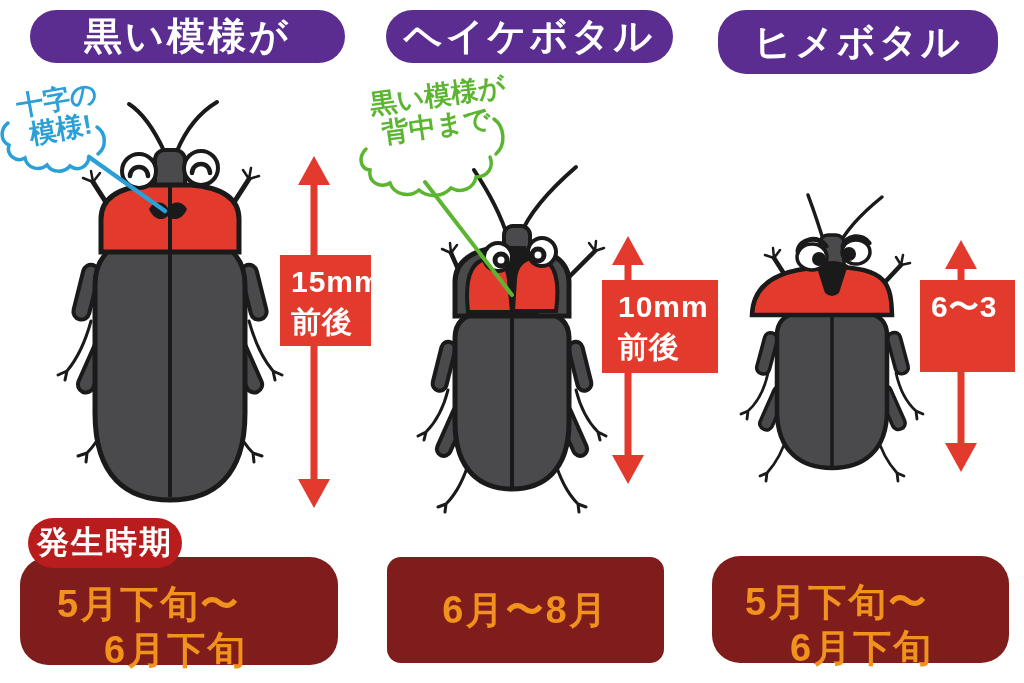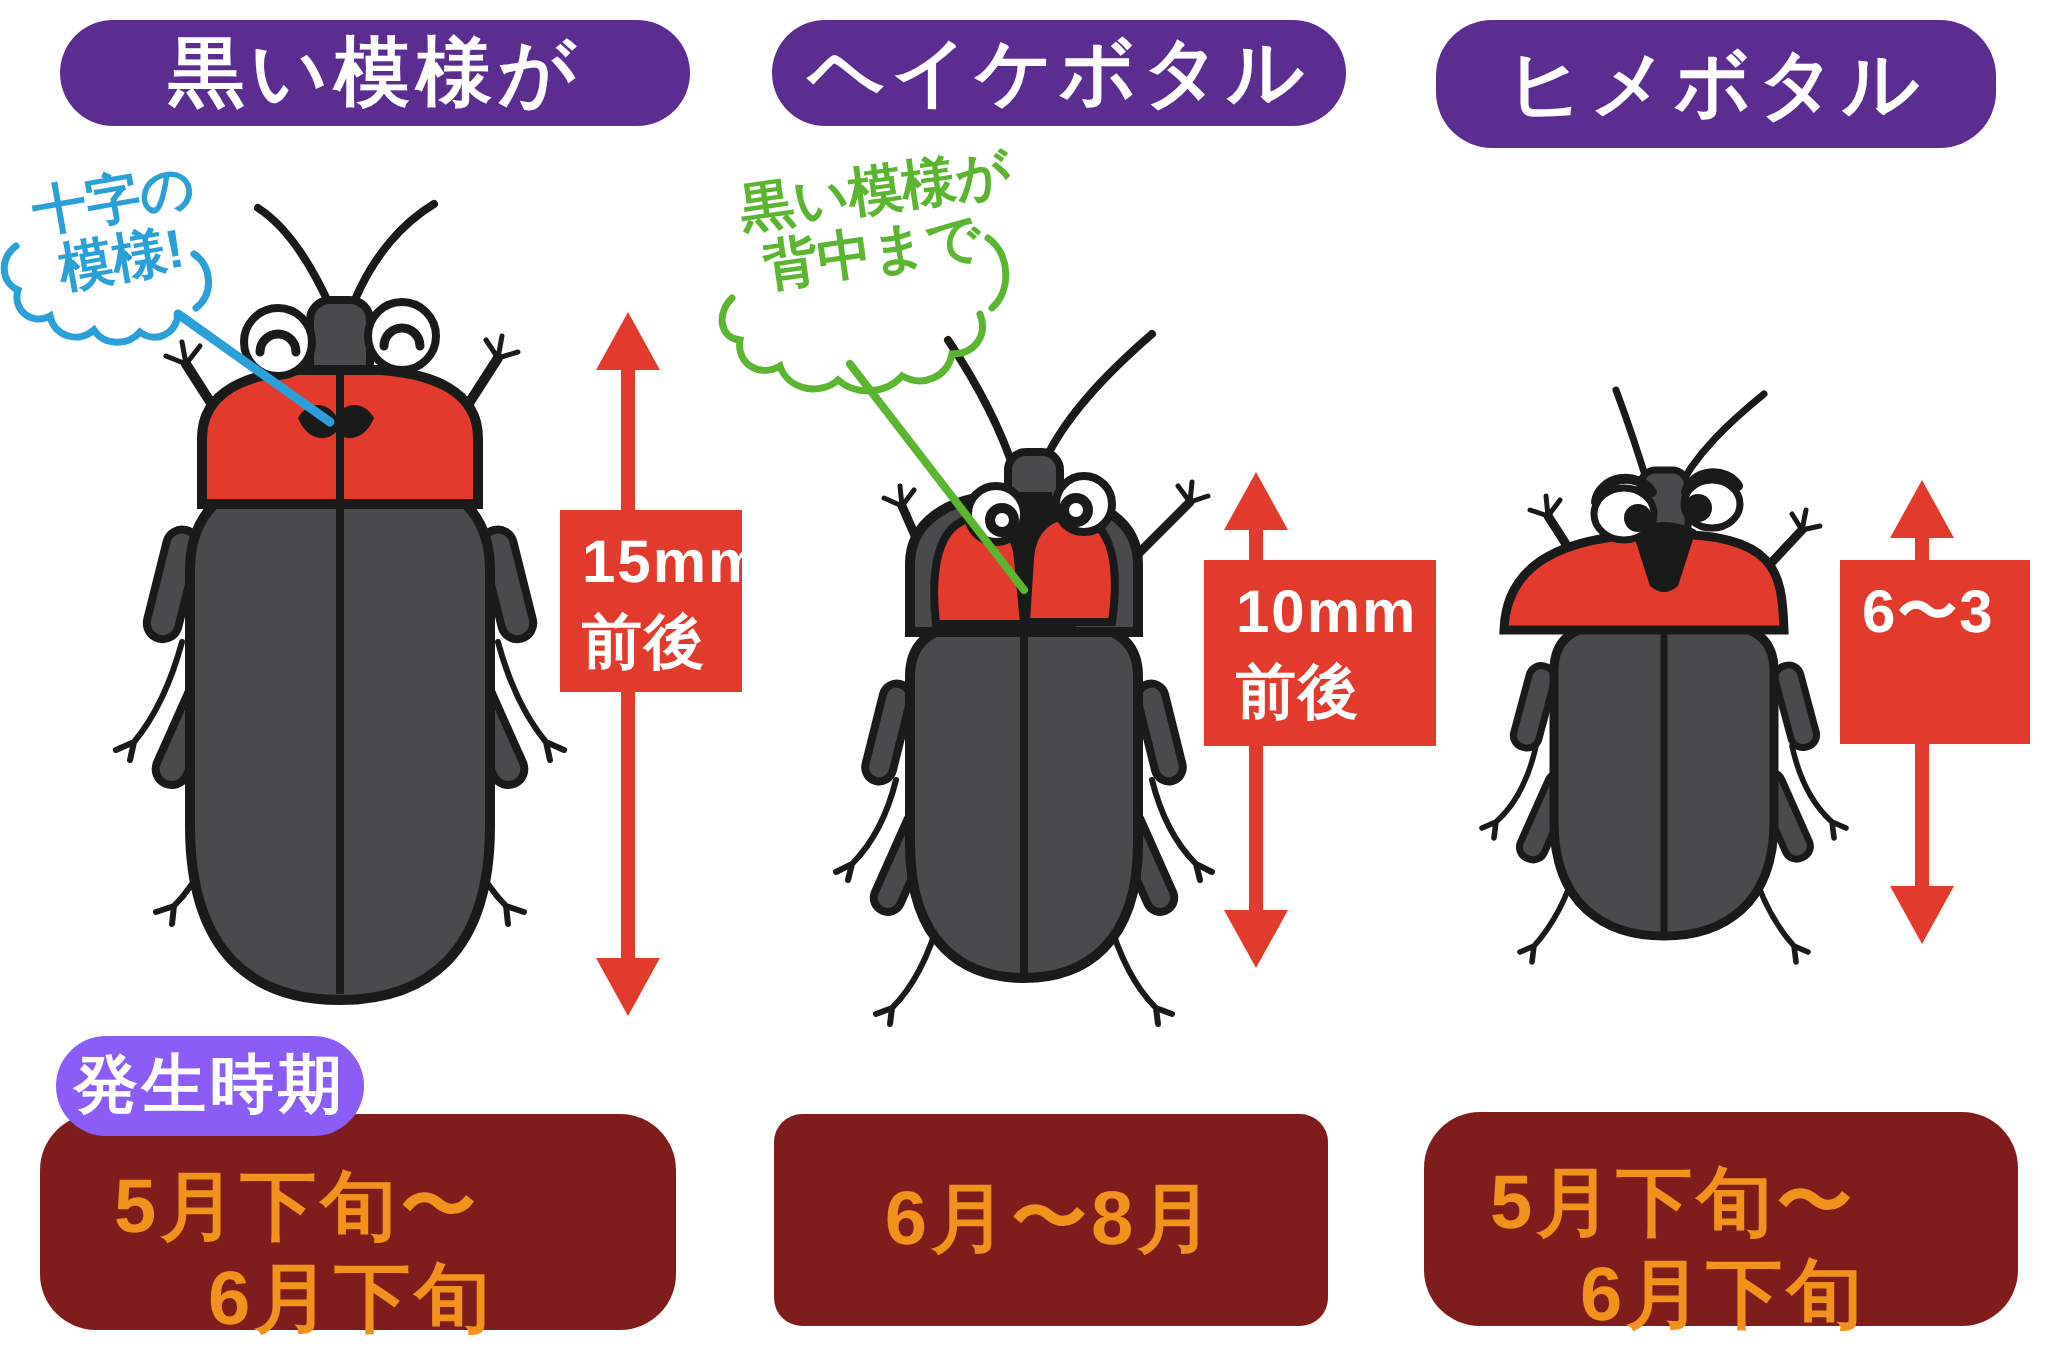--- a/index.html
+++ b/index.html
@@ -20,21 +20,21 @@
     line-height:40px;padding:7px 0 0 11px;box-sizing:border-box;z-index:3;
     letter-spacing:1px;
   }
   
   .period-box{
     background:#7f1d1d;border-radius:28px;color:#f0921b;font-weight:bold;
     font-size:38px;line-height:46px;box-sizing:border-box;z-index:1;
     letter-spacing:2px;
   }
   .period-header-pill{
-    background:#8b5cf6;color:#ffffff;border-radius:25px;z-index:2;
+    background:#b91c1c;color:#ffffff;border-radius:25px;z-index:2;
     display:flex;align-items:center;justify-content:center;
     font-size:32px;font-weight:bold;letter-spacing:2px;
   }
   .callout-text{
     font-weight:bold;font-size:27px;line-height:30px;z-index:4;
     transform-origin:left top;white-space:nowrap;
   }
   .callout-blue{color:#2a9fd8;transform:rotate(-10deg);}
   .callout-green{color:#5cb531;transform:rotate(-8deg);}
   .indent1{padding-left:8px;}

